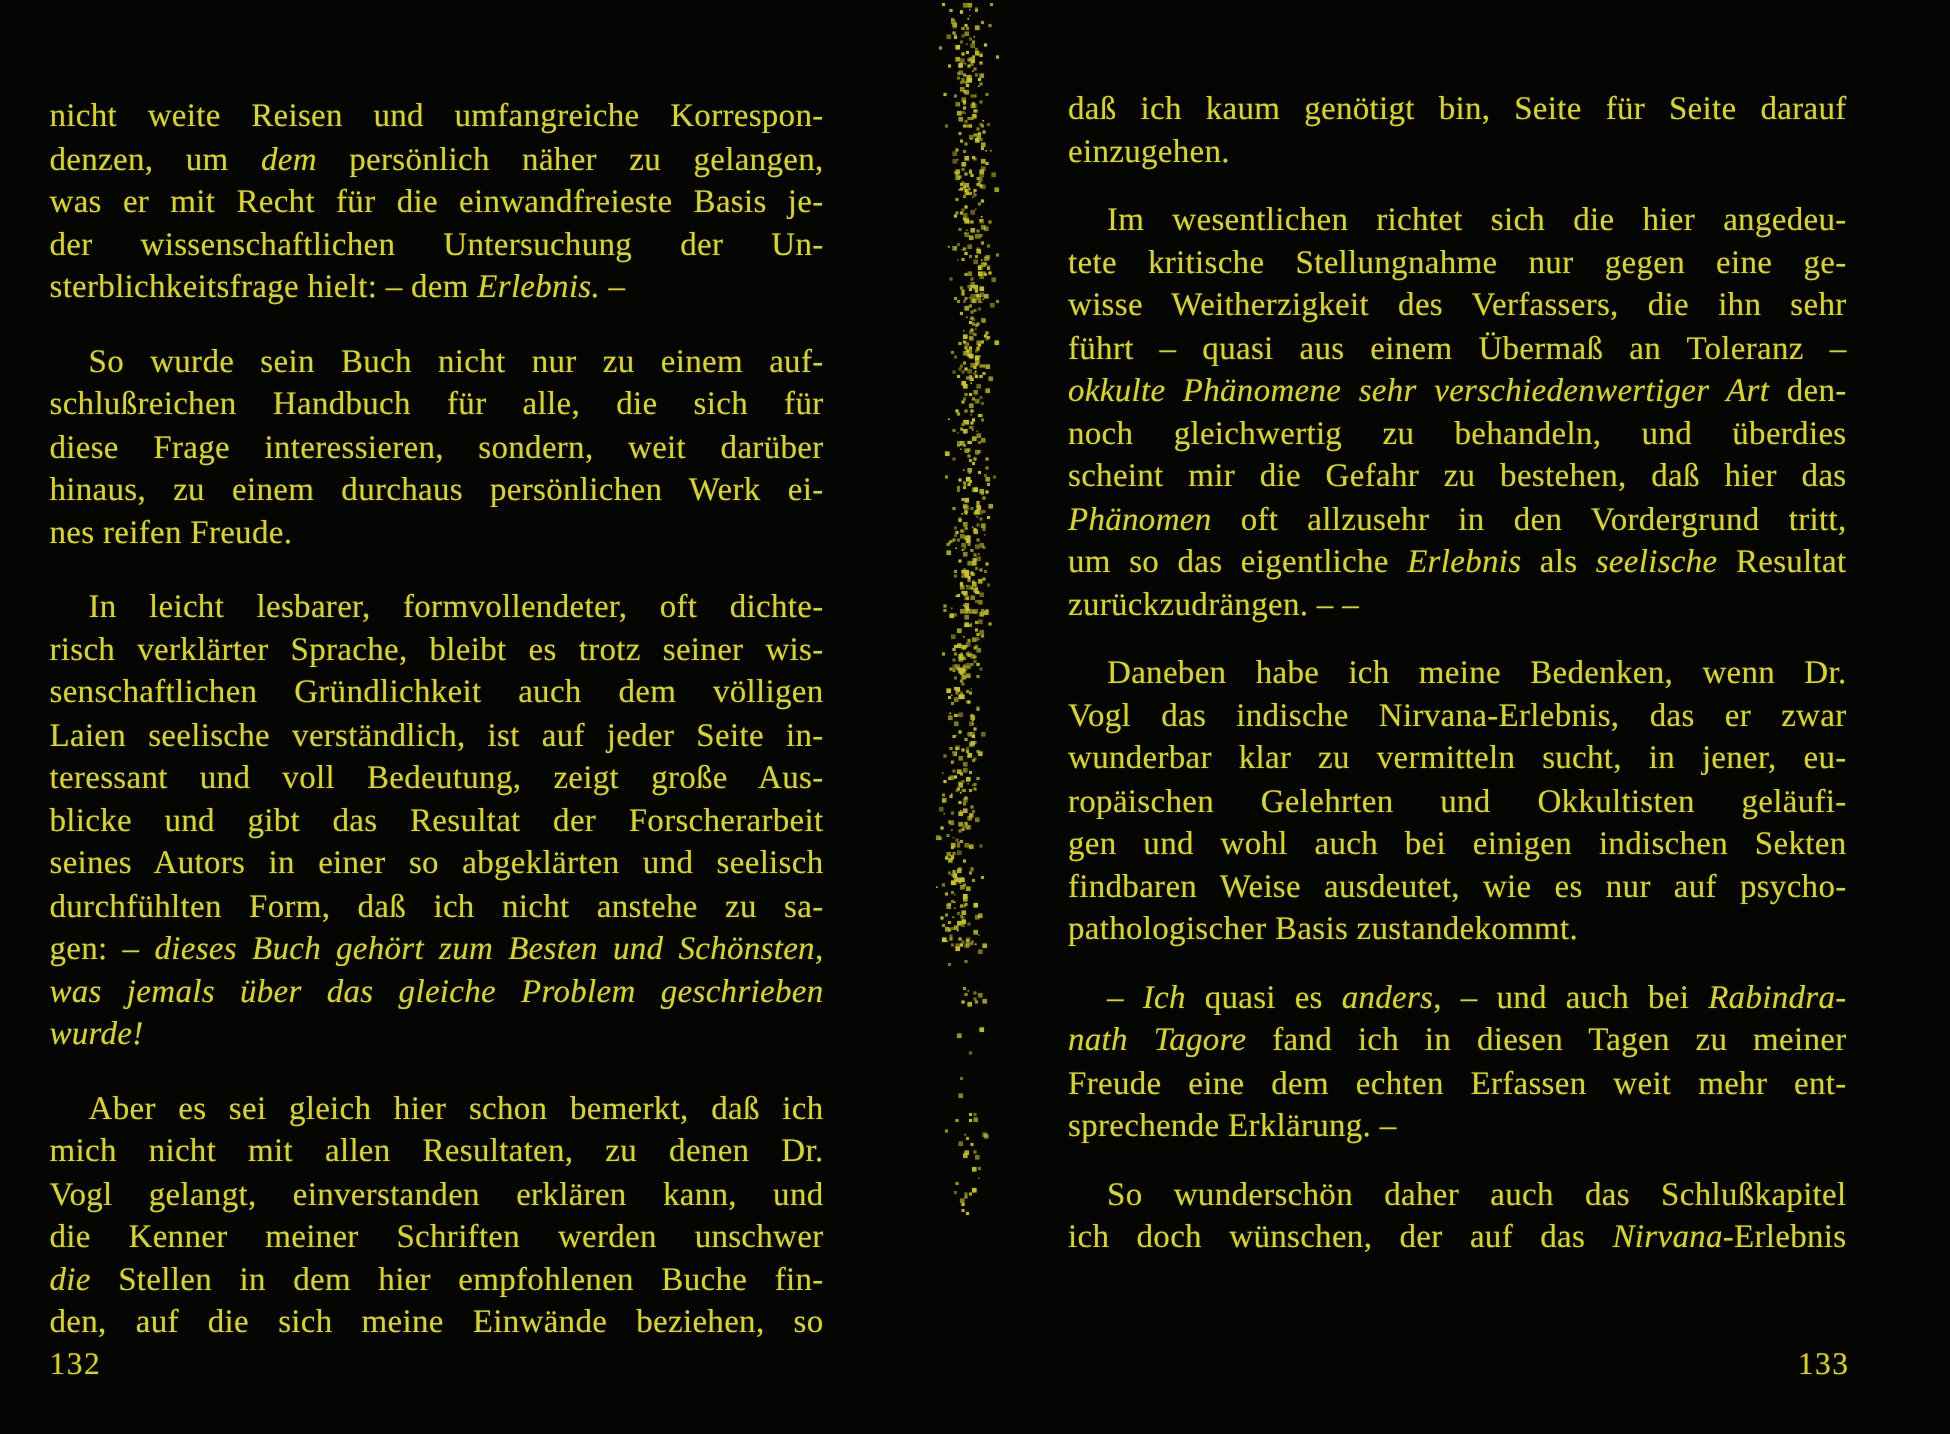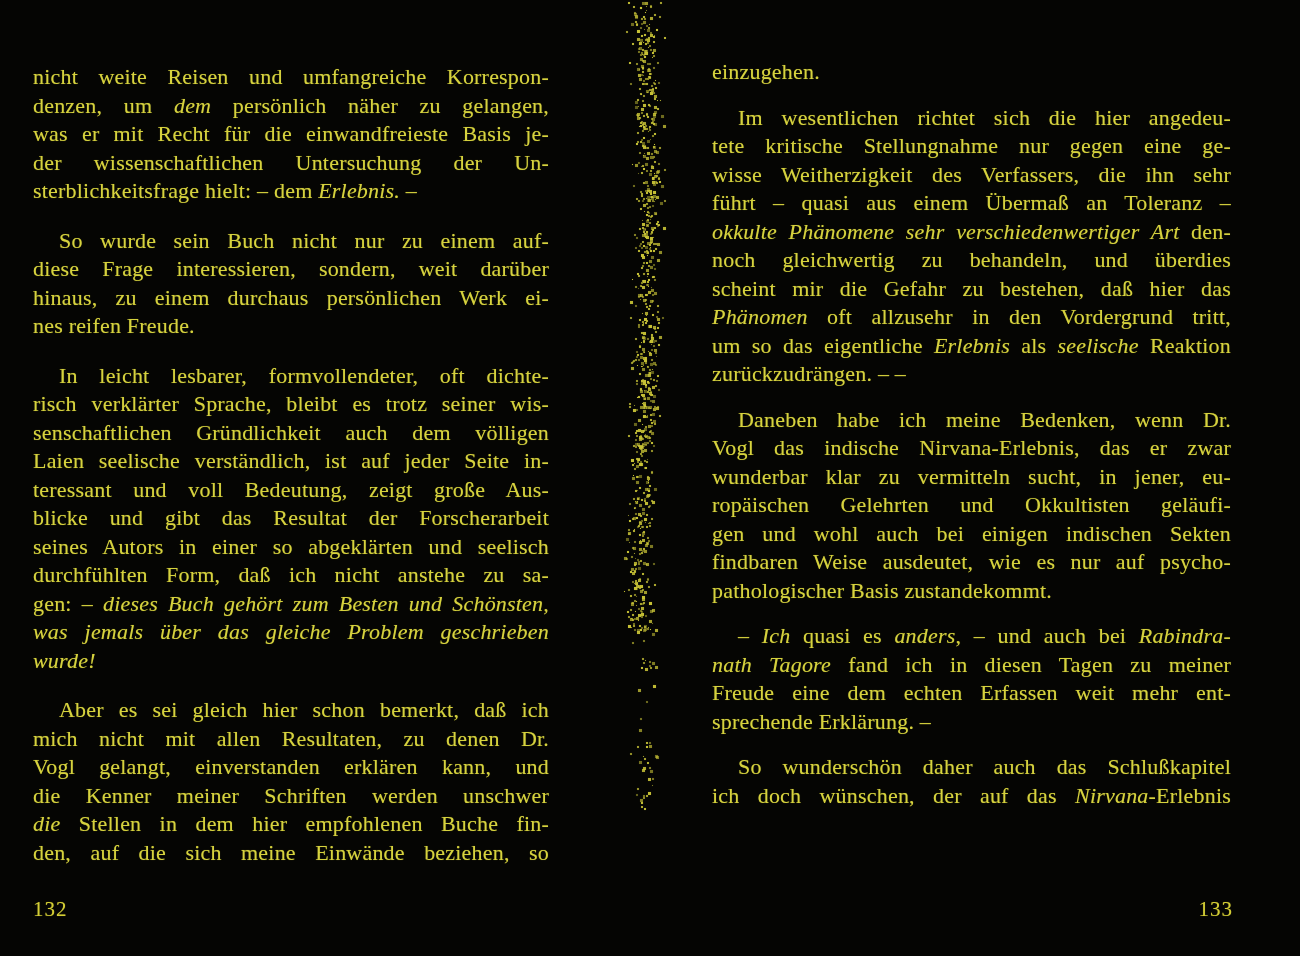--- a/index.html
+++ b/index.html
@@ -60,20 +60,21 @@
   <div class="page page-left">
       <div class="para">
         <div class="line"><span>nicht weite Reisen und umfangreiche Korrespon-</span></div>
         <div class="line"><span>denzen, um </span><i>dem</i><span> persönlich näher zu gelangen,</span></div>
         <div class="line"><span>was er mit Recht für die einwandfreieste Basis je-</span></div>
         <div class="line"><span>der wissenschaftlichen Untersuchung der Un-</span></div>
         <div class="line last"><span>sterblichkeitsfrage hielt: – dem </span><i>Erlebnis.</i><span> –</span></div>
       </div>
       <div class="para">
         <div class="line indent"><span>So wurde sein Buch nicht nur zu einem auf-</span></div>
+        <div class="line"><span>schlußreichen Handbuch für alle, die sich für</span></div>
         <div class="line"><span>diese Frage interessieren, sondern, weit darüber</span></div>
         <div class="line"><span>hinaus, zu einem durchaus persönlichen Werk ei-</span></div>
         <div class="line last"><span>nes reifen Freude.</span></div>
       </div>
       <div class="para">
         <div class="line indent"><span>In leicht lesbarer, formvollendeter, oft dichte-</span></div>
         <div class="line"><span>risch verklärter Sprache, bleibt es trotz seiner wis-</span></div>
         <div class="line"><span>senschaftlichen Gründlichkeit auch dem völligen</span></div>
         <div class="line"><span>Laien seelische verständlich, ist auf jeder Seite in-</span></div>
         <div class="line"><span>teressant und voll Bedeutung, zeigt große Aus-</span></div>
@@ -88,32 +89,33 @@
         <div class="line"><span>mich nicht mit allen Resultaten, zu denen Dr.</span></div>
         <div class="line"><span>Vogl gelangt, einverstanden erklären kann, und</span></div>
         <div class="line"><span>die Kenner meiner Schriften werden unschwer</span></div>
         <div class="line"><i>die</i><span> Stellen in dem hier empfohlenen Buche fin-</span></div>
         <div class="line"><span>den, auf die sich meine Einwände beziehen, so</span></div>
       </div>
     </div>
 
   <div class="page page-right">
       <div class="para">
+        <div class="line"><span>daß ich kaum genötigt bin, Seite für Seite darauf</span></div>
         <div class="line last"><span>einzugehen.</span></div>
       </div>
       <div class="para">
         <div class="line indent"><span>Im wesentlichen richtet sich die hier angedeu-</span></div>
         <div class="line"><span>tete kritische Stellungnahme nur gegen eine ge-</span></div>
         <div class="line"><span>wisse Weitherzigkeit des Verfassers, die ihn sehr</span></div>
         <div class="line"><span>führt – quasi aus einem Übermaß an Toleranz –</span></div>
         <div class="line"><i>okkulte Phänomene sehr verschiedenwertiger Art</i><span> den-</span></div>
         <div class="line"><span>noch gleichwertig zu behandeln, und überdies</span></div>
         <div class="line"><span>scheint mir die Gefahr zu bestehen, daß hier das</span></div>
         <div class="line"><i>Phänomen</i><span> oft allzusehr in den Vordergrund tritt,</span></div>
-        <div class="line"><span>um so das eigentliche </span><i>Erlebnis</i><span> als </span><i>seelische</i><span> Reaktion</span></div>
+        <div class="line"><span>um so das eigentliche </span><i>Erlebnis</i><span> als </span><i>seelische</i><span> Resultat</span></div>
         <div class="line last"><span>zurückzudrängen. – –</span></div>
       </div>
       <div class="para">
         <div class="line indent"><span>Daneben habe ich meine Bedenken, wenn Dr.</span></div>
         <div class="line"><span>Vogl das indische Nirvana-Erlebnis, das er zwar</span></div>
         <div class="line"><span>wunderbar klar zu vermitteln sucht, in jener, eu-</span></div>
         <div class="line"><span>ropäischen Gelehrten und Okkultisten geläufi-</span></div>
         <div class="line"><span>gen und wohl auch bei einigen indischen Sekten</span></div>
         <div class="line"><span>findbaren Weise ausdeutet, wie es nur auf psycho-</span></div>
         <div class="line last"><span>pathologischer Basis zustandekommt.</span></div>

